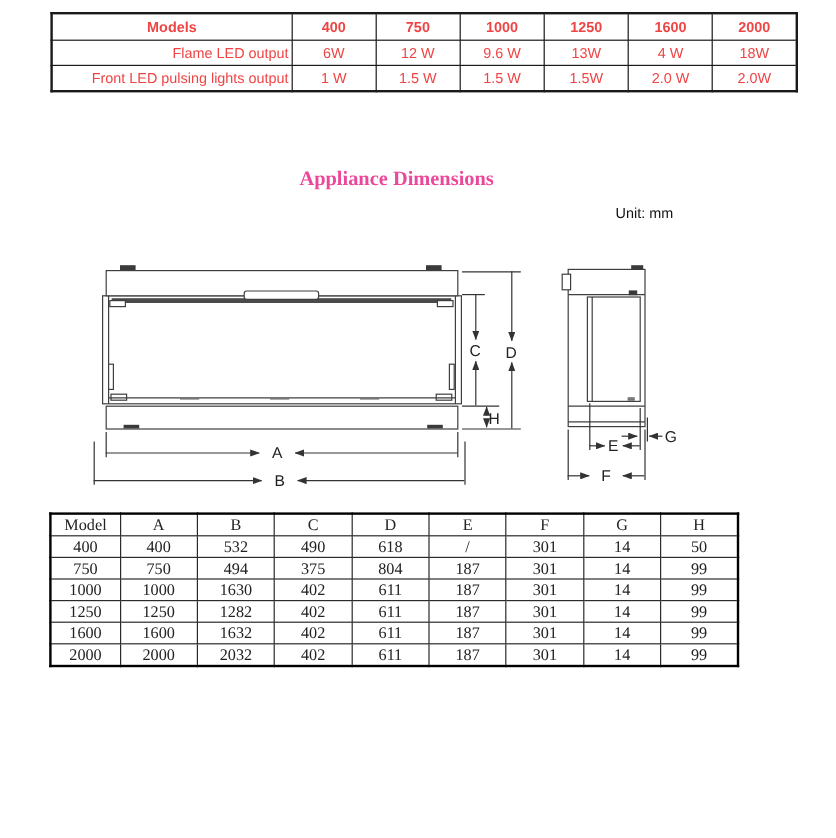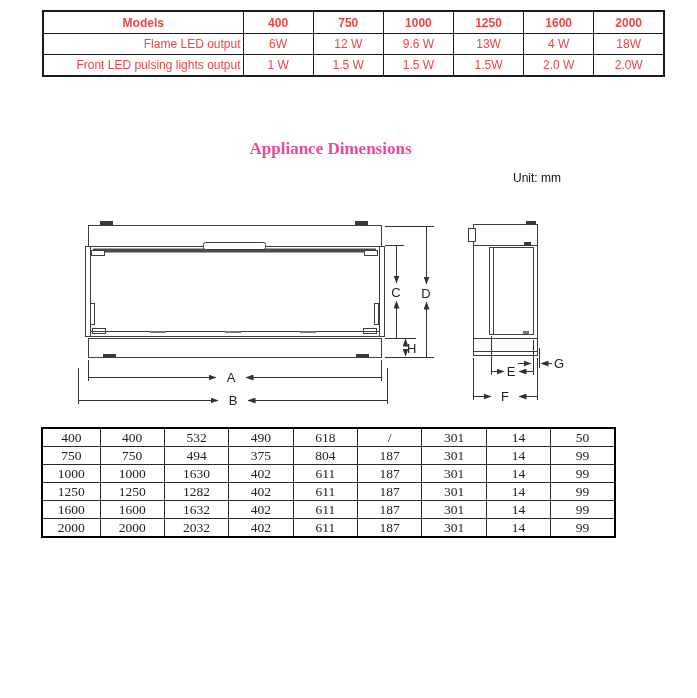--- a/index.html
+++ b/index.html
@@ -175,20 +175,31 @@
         <col>
         <col>
         <col>
         <col>
         <col>
         <col>
         <col>
         <col>
     </colgroup>
     <tbody>
+        <tr>
+      <th>Model</th>
+      <th>A</th>
+      <th>B</th>
+      <th>C</th>
+      <th>D</th>
+      <th>E</th>
+      <th>F</th>
+      <th>G</th>
+      <th>H</th>
+    </tr>
     <tr>
       <td>400</td>
       <td>400</td>
       <td>532</td>
       <td>490</td>
       <td>618</td>
       <td>/</td>
       <td>301</td>
       <td>14</td>
       <td>50</td>

